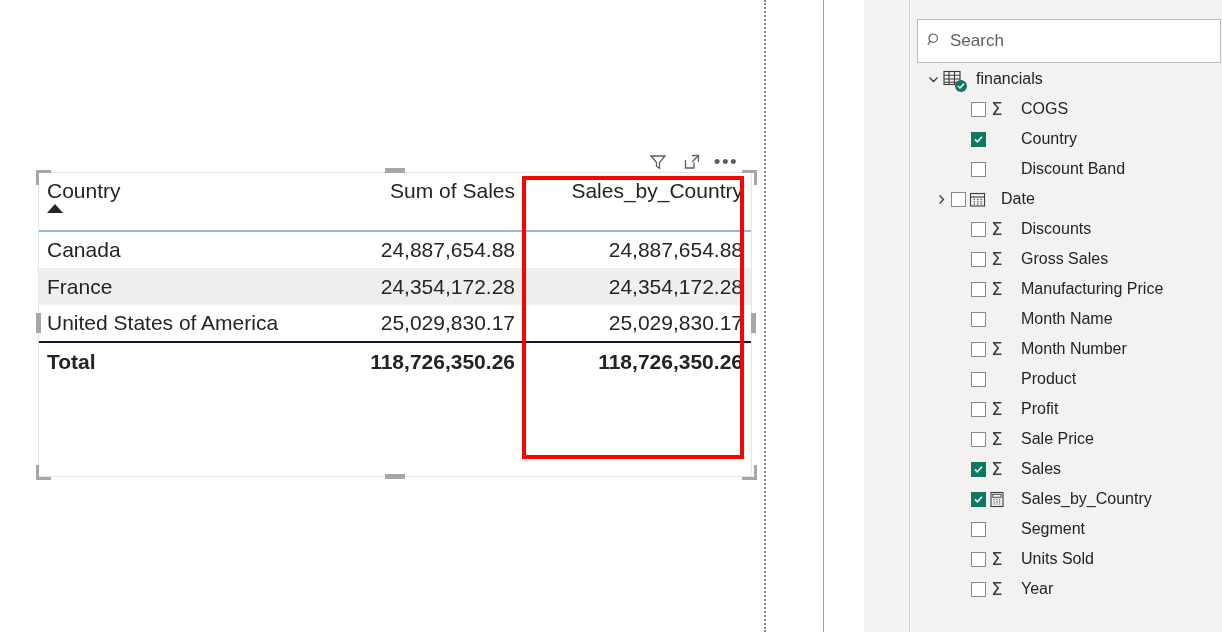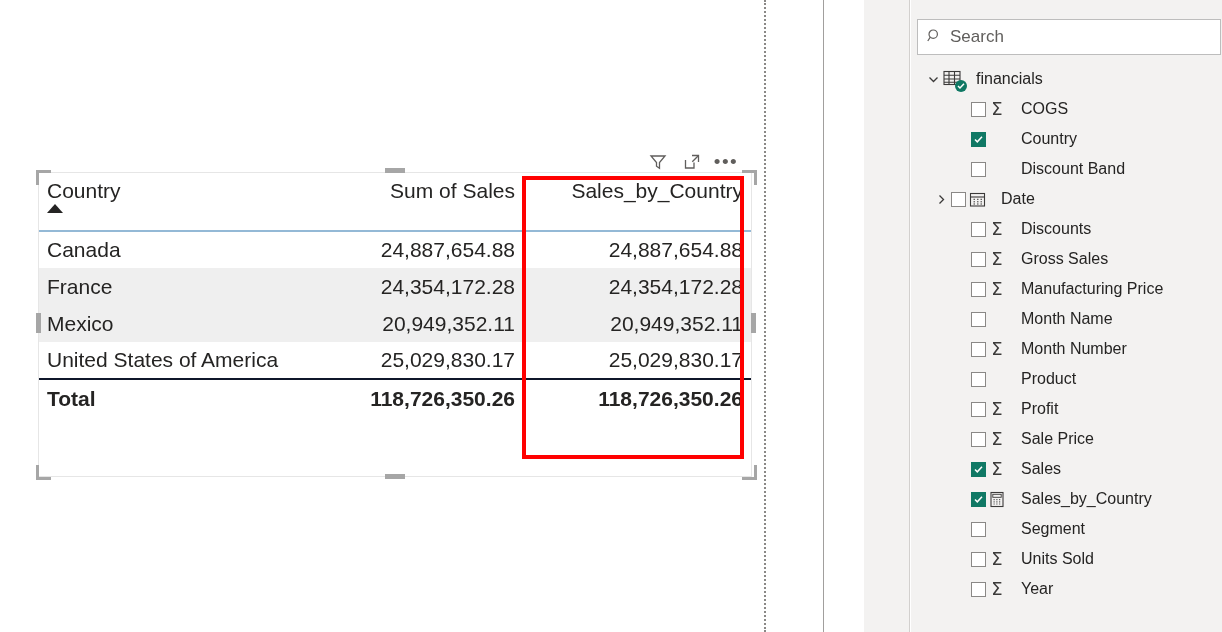--- a/index.html
+++ b/index.html
@@ -166,21 +166,21 @@
     position: absolute;
     left: 911px; top: 0;
     width: 311px; height: 632px;
     background: #f3f2f1;
   }
 
   
   #search-box {
     position: absolute;
     left: 917px; top: 19px;
-    width: 304px; height: 36px;
+    width: 304px; height: 44px;
     background: #ffffff;
     border: 1px solid #bdbdbd;
     box-sizing: border-box;
     display: flex;
     align-items: center;
     gap: 8px;
     padding-left: 9px;
   }
   #search-text {
     font-size: 17px;
@@ -299,25 +299,20 @@
         <tr>
           <td class="t-country">Canada</td>
           <td class="t-num">24,887,654.88</td>
           <td class="t-num">24,887,654.88</td>
         </tr>
         <tr class="alt">
           <td class="t-country">France</td>
           <td class="t-num">24,354,172.28</td>
           <td class="t-num">24,354,172.28</td>
         </tr>
-        <tr class="alt">
-          <td class="t-country">Mexico</td>
-          <td class="t-num">20,949,352.11</td>
-          <td class="t-num">20,949,352.11</td>
-        </tr>
         <tr>
           <td class="t-country">United States of America</td>
           <td class="t-num">25,029,830.17</td>
           <td class="t-num">25,029,830.17</td>
         </tr>
         <tr class="total-row">
           <td class="t-country">Total</td>
           <td class="t-num">118,726,350.26</td>
           <td class="t-num">118,726,350.26</td>
         </tr>

